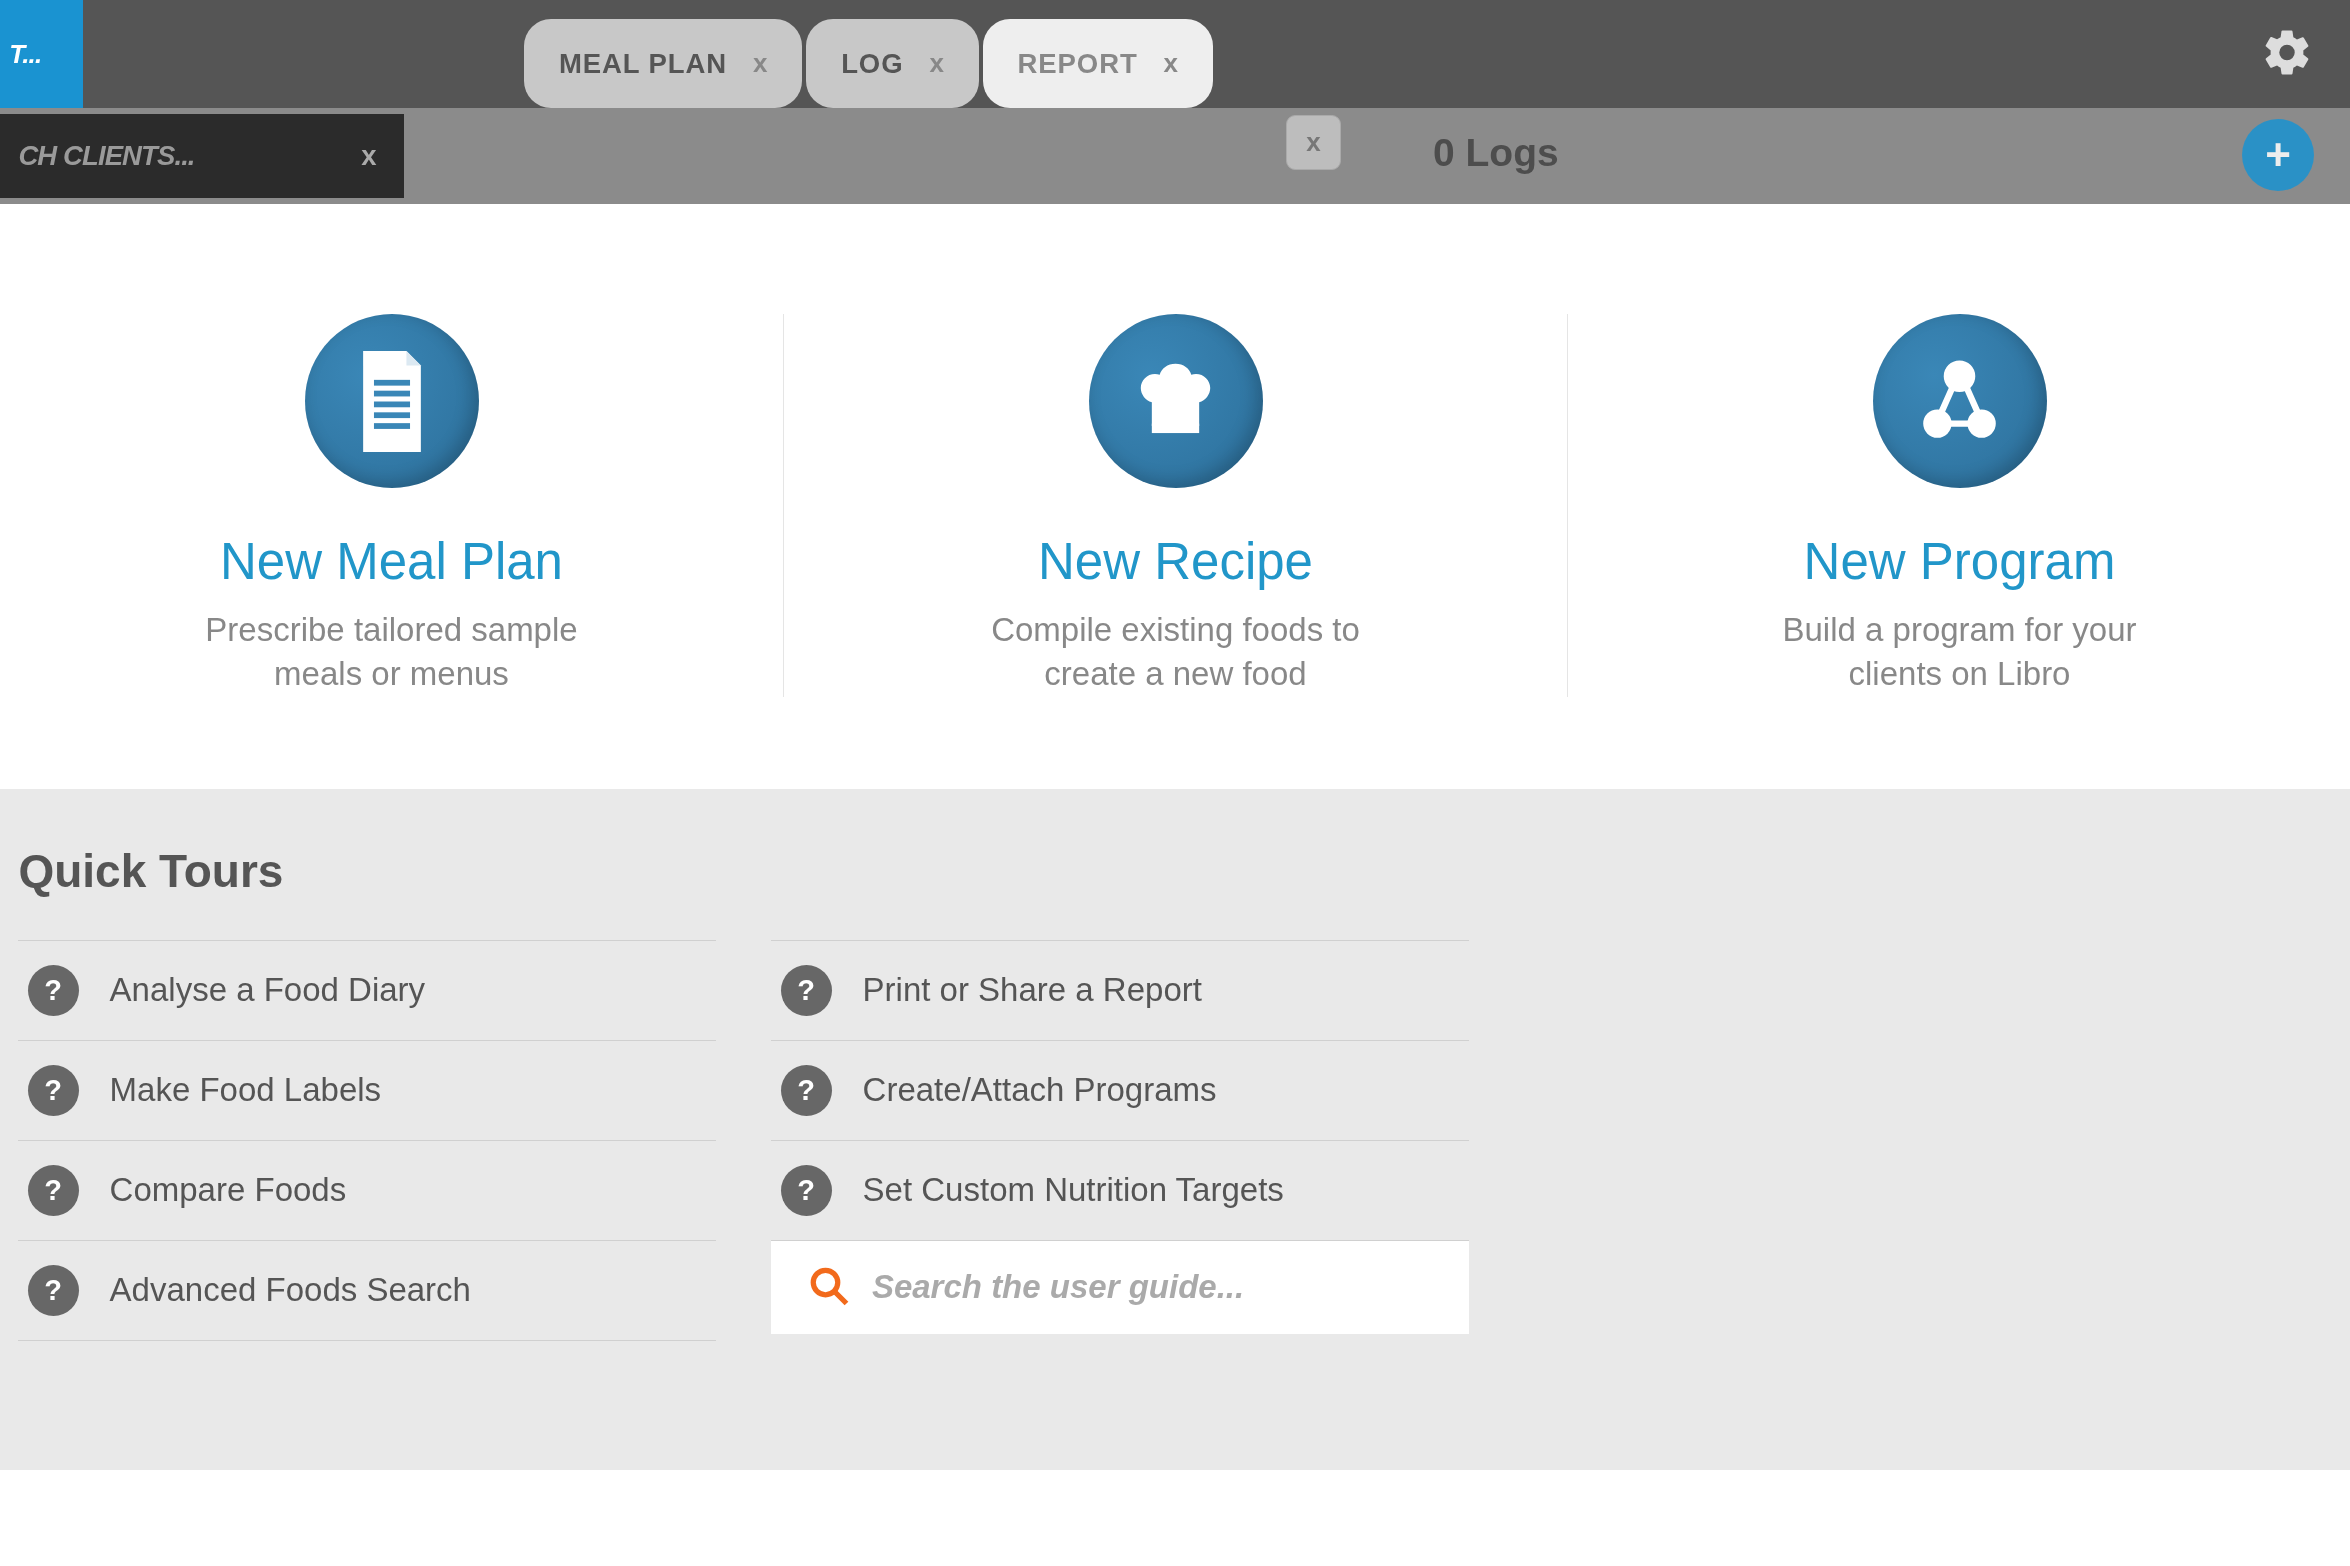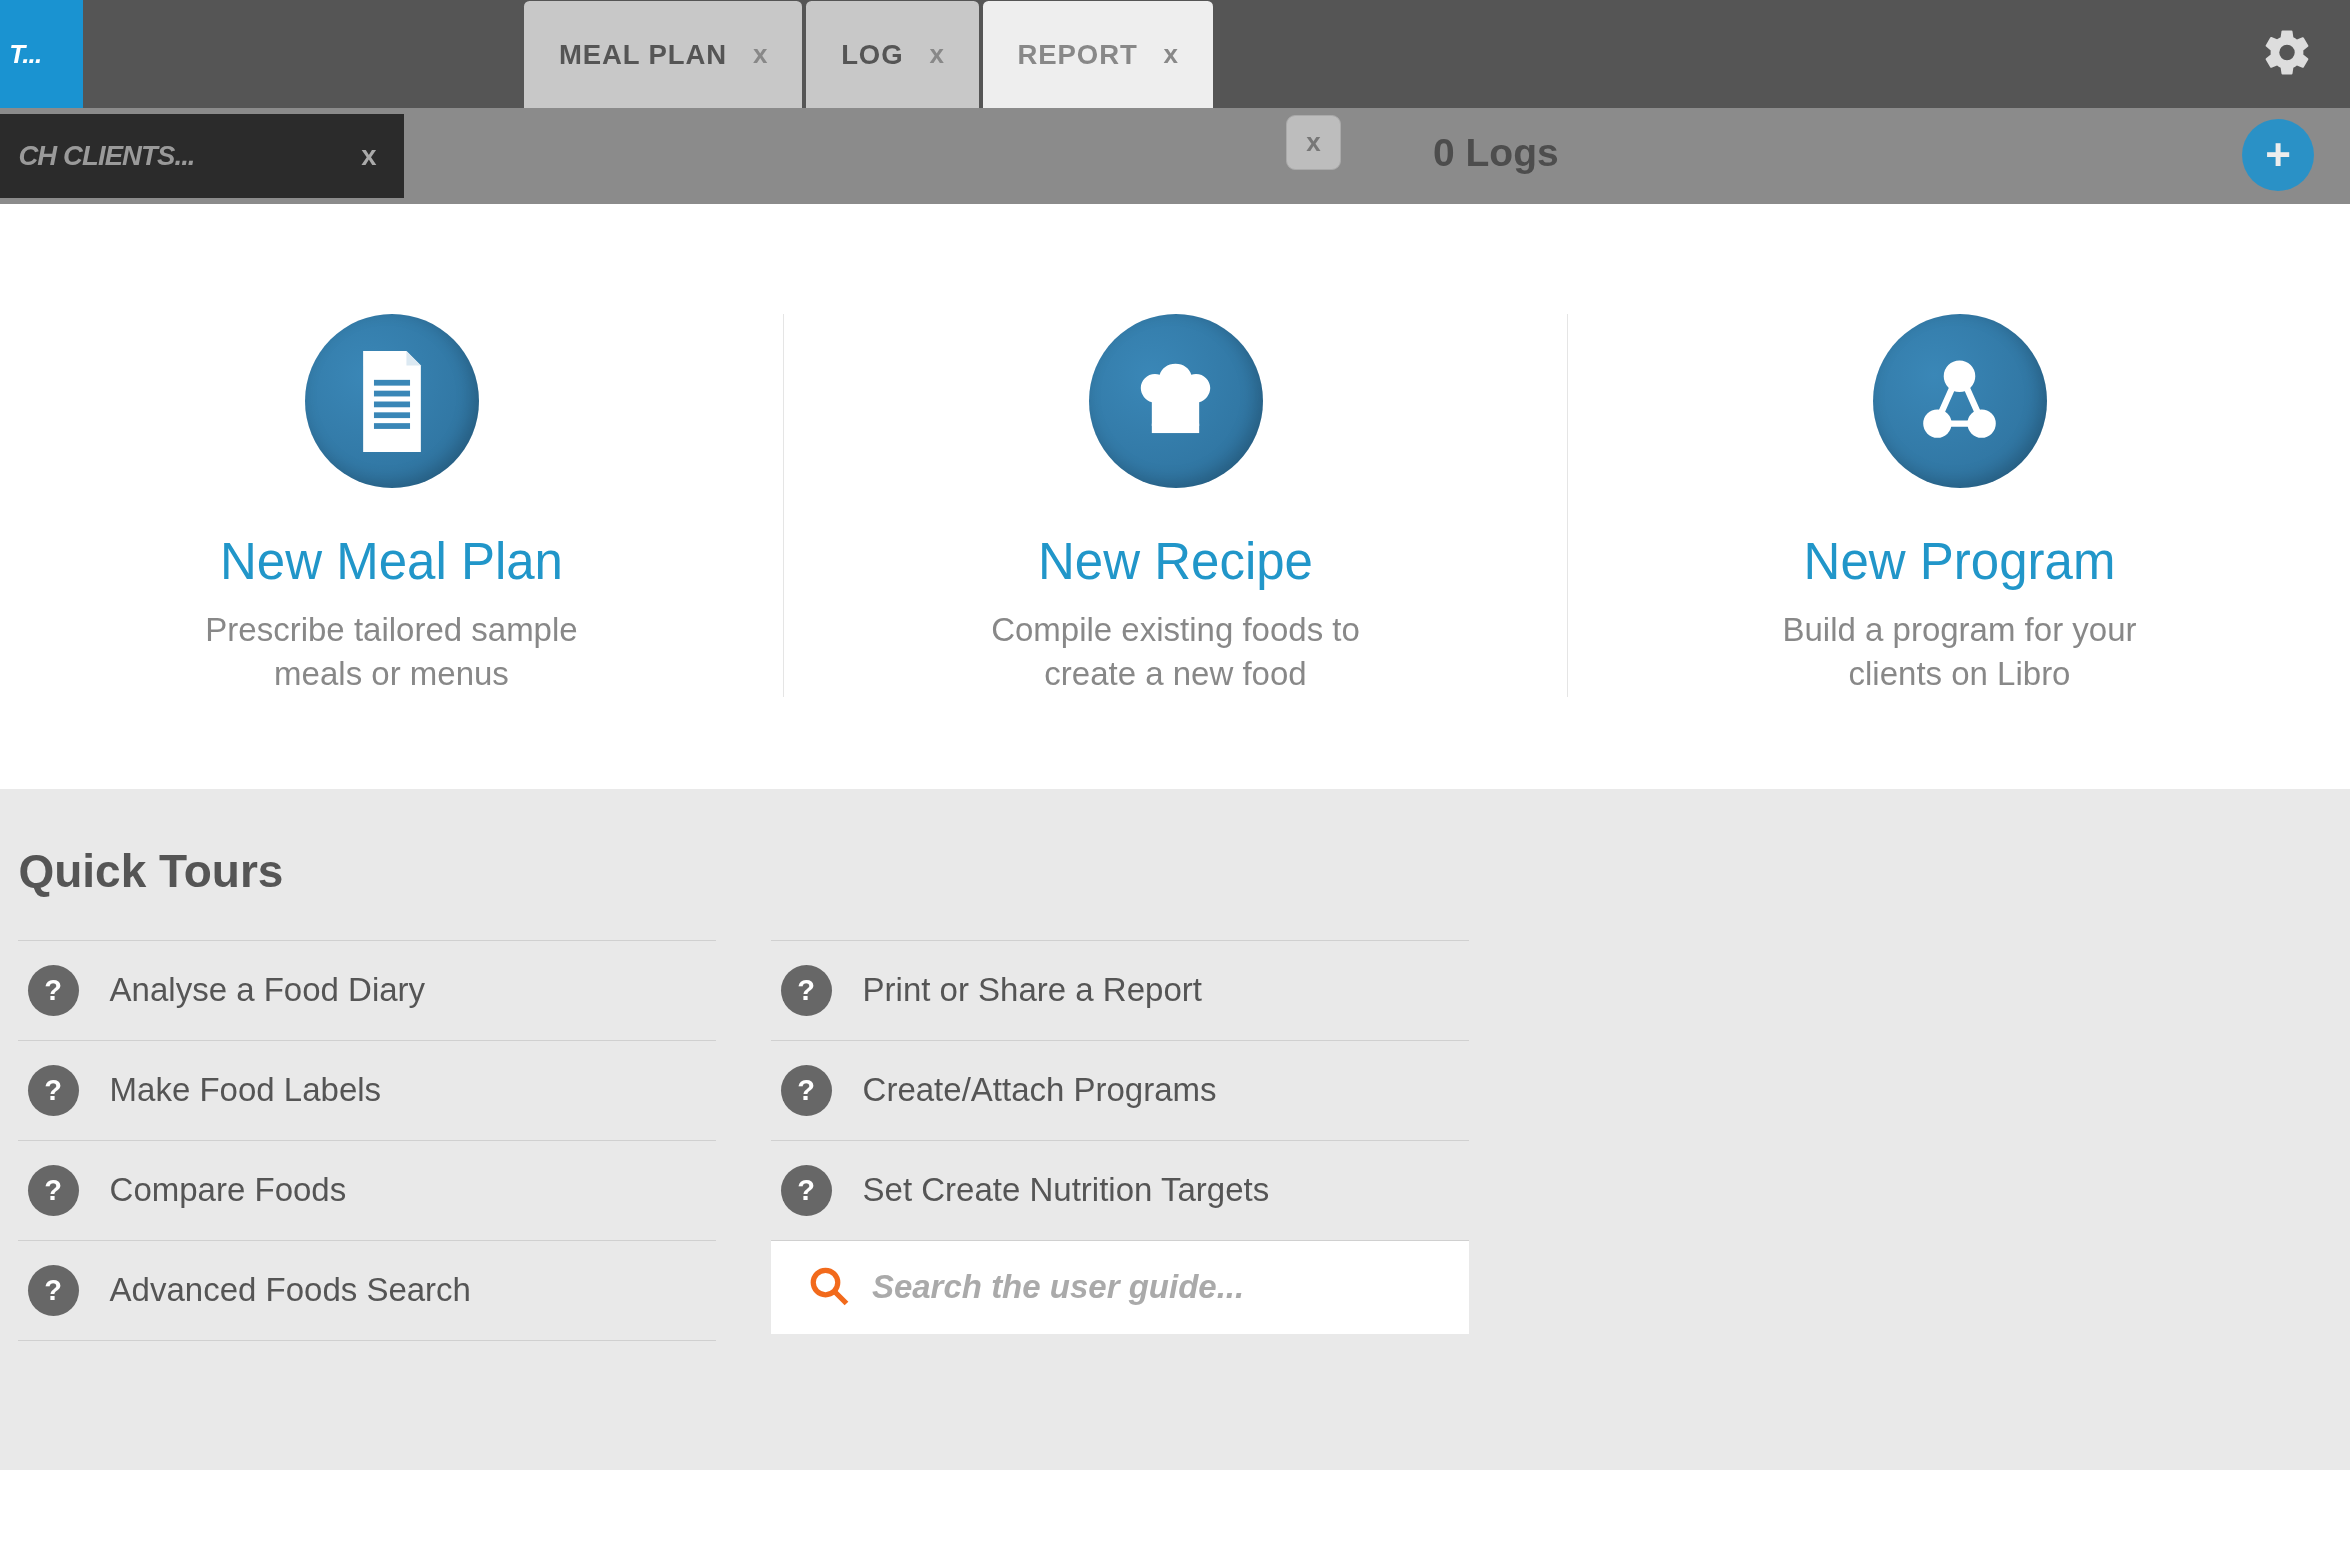--- a/index.html
+++ b/index.html
@@ -3,21 +3,21 @@
 <meta charset="utf-8">
 <style>
 * { margin: 0; padding: 0; box-sizing: border-box; }
 body { font-family: Arial, Helvetica, sans-serif; background: #fff; width: 2351px; height: 1567px; overflow: hidden; }
 
 
 .topbar { height: 108px; background: #555; display: flex; align-items: stretch; position: relative; }
 .topbar-left-stub { width: 83px; background: #1a93d1; color: #fff; display: flex; align-items: center; padding: 0 9.2px; font-size: 26px; font-weight: bold; font-style: italic; letter-spacing: -0.9px; }
 .topbar-spacer { width: 441px; }
 .tabs { display: flex; align-items: flex-end; height: 108px; }
-.tab { height: 107px; display: flex; align-items: center; padding: 0 35px; margin-right: 3.7px; border-top-left-radius: 5.5px; border-top-right-radius: 5.5px; position: relative; }
+.tab { height: 89px; display: flex; align-items: center; padding: 0 35px; margin-right: 3.7px; border-top-left-radius: 5.5px; border-top-right-radius: 5.5px; position: relative; border-radius: 27px; }
 .tab.inactive { background: #c8c8c8; }
 .tab.active { background: #eee; }
 .tab-label { font-size: 27.5px; font-weight: bold; letter-spacing: 0.9px; }
 .tab.inactive .tab-label { color: #555; }
 .tab.active .tab-label { color: #888; }
 .tab-close { margin-left: 26px; font-size: 26px; font-weight: bold; color: #888; cursor: pointer; }
 .gear { position: absolute; right: 37px; top: 50%; transform: translateY(-50%); cursor: pointer; }
 
 
 .secondbar { height: 96px; background: rgba(80,80,80,0.75); position: relative; display: flex; align-items: center; }
@@ -168,21 +168,21 @@
       <div class="tour-item">
         <div class="tour-q">?</div>
         <div class="tour-label">Print or Share a Report</div>
       </div>
       <div class="tour-item">
         <div class="tour-q">?</div>
         <div class="tour-label">Create/Attach Programs</div>
       </div>
       <div class="tour-item">
         <div class="tour-q">?</div>
-        <div class="tour-label">Set Create Nutrition Targets</div>
+        <div class="tour-label">Set Custom Nutrition Targets</div>
       </div>
       <div class="search-userguide">
         <span class="search-ug-icon">
           <svg width="42" height="42" viewBox="0 0 24 24" fill="none" stroke="#f26a1b" stroke-width="3">
               <circle cx="10" cy="10" r="7"></circle>
               <line x1="15" y1="15" x2="22" y2="22"></line>
             </svg>
         </span>
         <input class="search-ug-input" type="text" placeholder="Search the user guide..." style="">
       </div>

